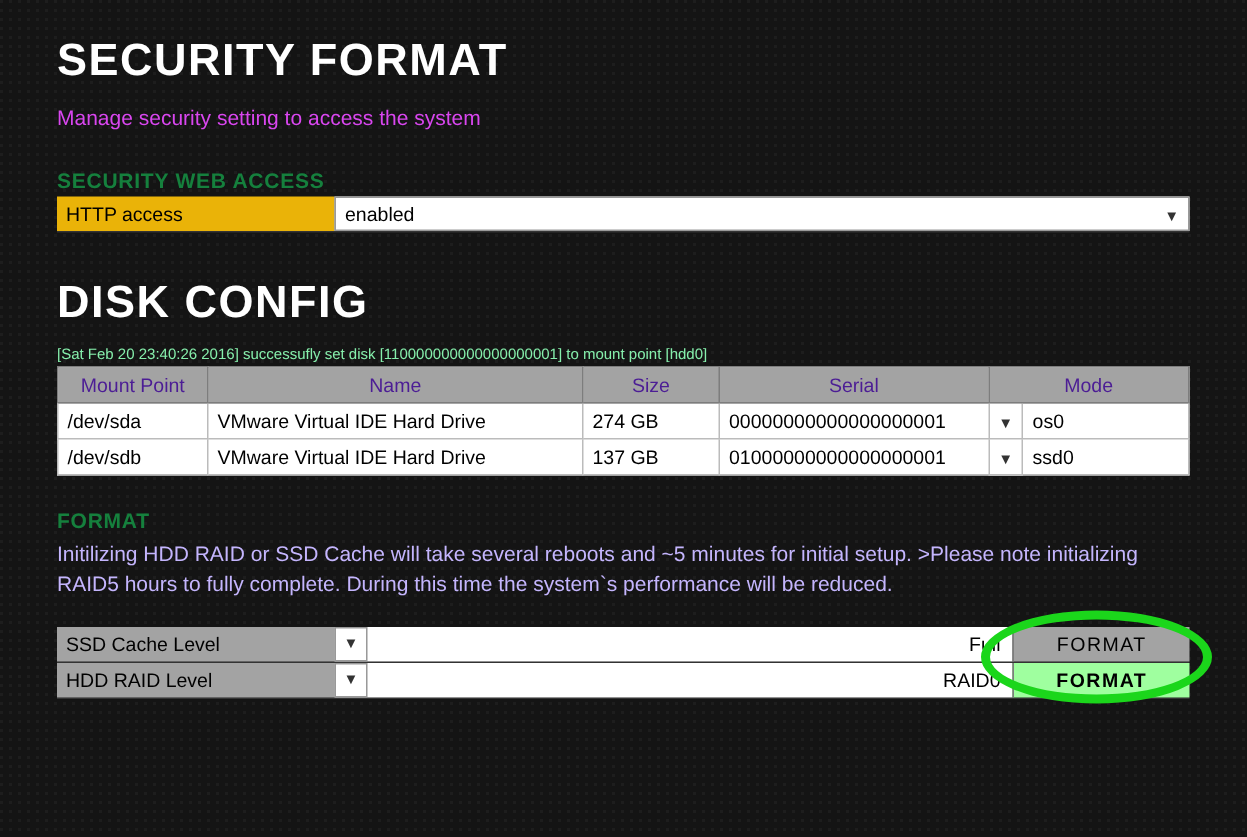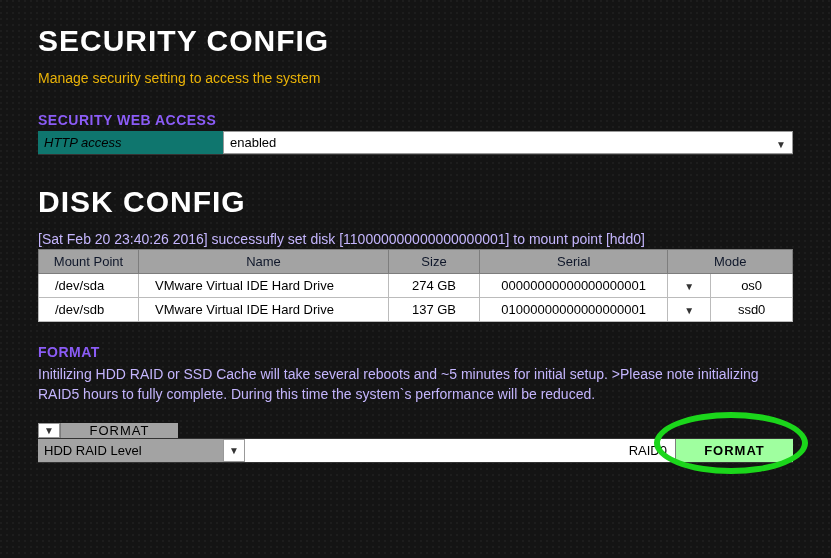--- a/index.html
+++ b/index.html
@@ -18,87 +18,86 @@
   h1 {
     font-family: "Arial Narrow", Arial, sans-serif;
     font-stretch: condensed;
     font-weight: 700;
     letter-spacing: 1px;
     color: #fff;
     font-size: 30px;
     margin-bottom: 12px;
   }
   .subtitle {
-    color: #eab308;
+    color: #d946ef;
     font-size: 14px;
     margin-bottom: 26px;
   }
   .section-label {
-    color: #8b5cf6;
+    color: #15803d;
     font-size: 14px;
     font-weight: 700;
     letter-spacing: 0.5px;
     margin-bottom: 3px;
   }
   .row {
     display: flex;
     width: 100%;
     border-bottom: 1px solid #333;
   }
   .row:last-child { border-bottom: none; }
   .cell-label {
-    background: #0f766e;
+    background: #eab308;
     color: #000;
     font-size: 13px;
     padding: 4px 6px;
     width: 185px;
     flex: 0 0 185px;
-    font-style: italic;
   }
   .select {
     background: #fff;
     color: #000;
     font-size: 13px;
     padding: 3px 6px;
     flex: 1;
     border: 1px solid #999;
     display: flex;
     align-items: flex-end;
     justify-content: space-between;
     position: relative;
   }
   .select .caret, .caret {
     font-size: 10px;
     color: #333;
   }
   .status-msg {
-    color: #c4b5fd;
-    font-size: 14px;
+    color: #86efac;
+    font-size: 10px;
     margin-bottom: 2px;
   }
   table.disk {
     width: 100%;
     border-collapse: collapse;
     font-size: 13px;
     background: #fff;
     color: #000;
   }
   table.disk th {
     background: #a3a3a3;
-    color: #0f172a;
+    color: #4c1d95;
     font-weight: 400;
     border: 1px solid #7d7d7d;
     padding: 4px 6px;
     text-align: center;
   }
   table.disk td {
     border: 1px solid #bbb;
-    padding: 4px 16px;
-  }
-  table.disk td.c-right { text-align: center; }
+    padding: 4px 6px;
+  }
+  table.disk td.c-right { text-align: left; }
   table.disk td.c-drop {
     width: 22px;
     text-align: center;
     background: #fff;
   }
   .spacer-30 { height: 30px; }
   .format-desc {
     color: #c4b5fd;
     font-size: 14px;
     line-height: 1.45;
@@ -159,21 +158,21 @@
     border-radius: 50%;
     width: 154px;
     height: 62px;
     pointer-events: none;
   }
   .format-area { position: relative; }
 </style>
 </head>
 <body>
 
-<h1>SECURITY CONFIG</h1>
+<h1>SECURITY FORMAT</h1>
 <div class="subtitle">Manage security setting to access the system</div>
 
 <div class="section-label">SECURITY WEB ACCESS</div>
 <div class="row">
   <div class="cell-label">HTTP access</div>
   <div class="select">
     <span>enabled</span>
     <span class="caret">▼</span>
   </div>
 </div>
@@ -213,23 +212,25 @@
   </tbody>
 </table>
 
 <div style="height:22px"></div>
 
 <div class="section-label">FORMAT</div>
 <div class="format-desc">Initilizing HDD RAID or SSD Cache will take several reboots and ~5 minutes for initial setup. &gt;Please note initializing RAID5 hours to fully complete. During this time the system`s performance will be reduced.</div>
 
 <div class="format-area">
   <div class="fmt-row">
+    <div class="fmt-label">SSD Cache Level</div>
     <div class="fmt-drop">
         <span class="caret">▼</span>
       </div>
+    <div class="fmt-value">Full</div>
     <div class="fmt-button">FORMAT</div>
   </div>
   <div class="fmt-row">
     <div class="fmt-label">HDD RAID Level</div>
     <div class="fmt-drop">
         <span class="caret">▼</span>
       </div>
     <div class="fmt-value">RAID0</div>
     <div class="fmt-button active">FORMAT</div>
   </div>

